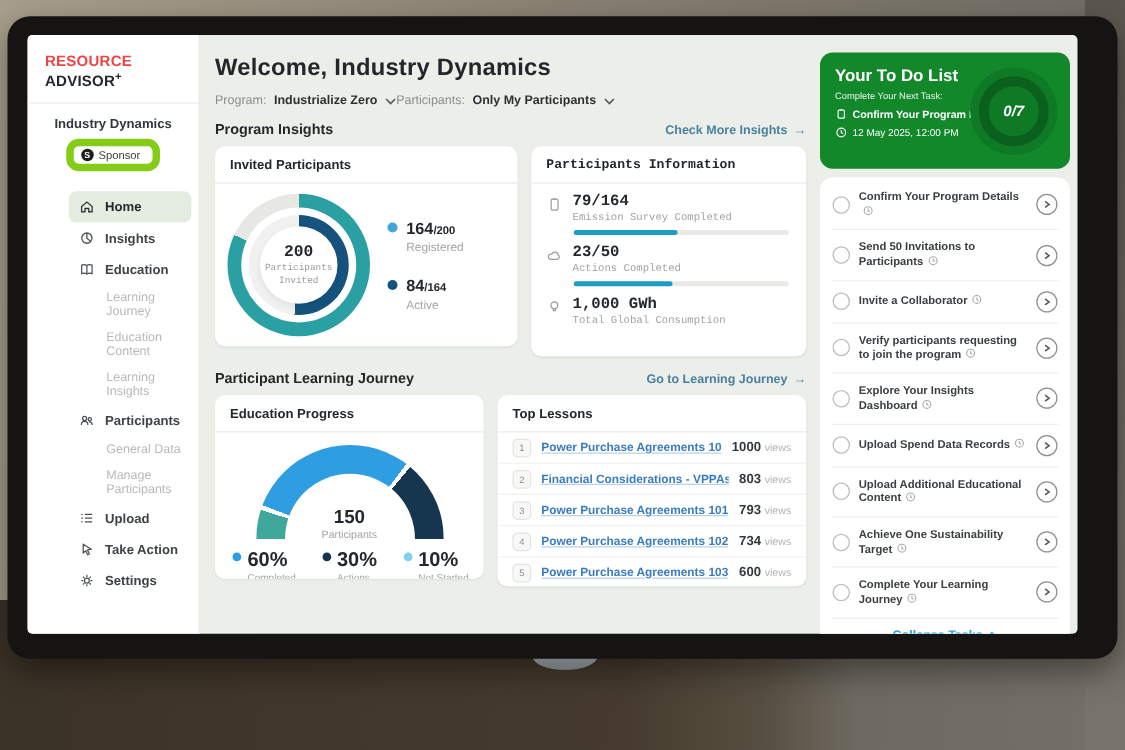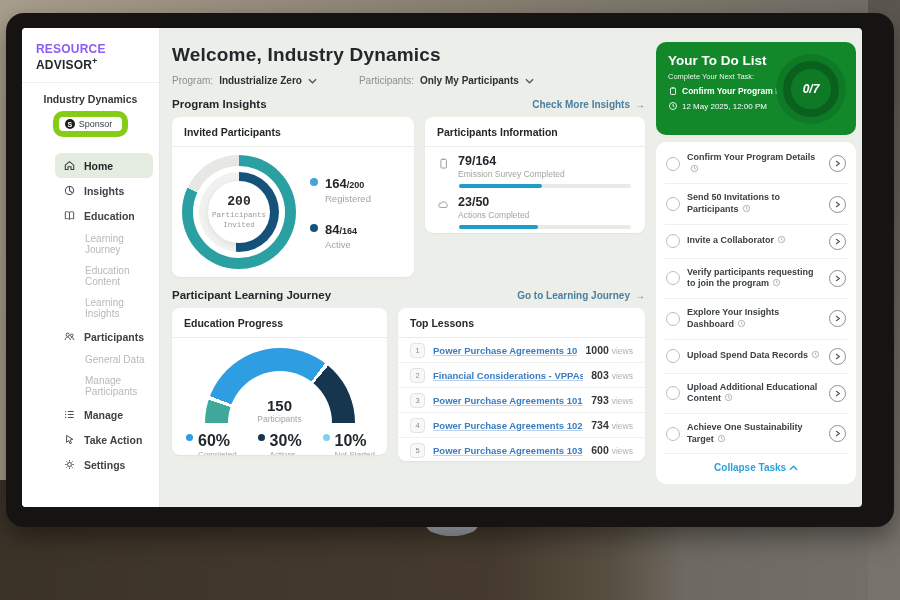--- a/index.html
+++ b/index.html
@@ -12,38 +12,38 @@
   .stand { position:absolute; left:426px; top:514px; width:52px; height:22px; border-radius:50%;
     background:linear-gradient(180deg,#e3e7ea 0%,#b9bfc4 55%,#8d9398 100%); }
   .monitor { position:absolute; left:6px; top:13px; width:888px; height:514px; background:#161412;
     border-radius:18px; box-shadow:0 10px 24px rgba(0,0,0,.4); }
   .screen { position:absolute; left:22px; top:28px; width:840px; height:479px; background:#eceee9;
     border-radius:4px; overflow:hidden; display:flex; }
 
   
   .sidebar { width:138px; flex:none; background:#ffffff; border-right:1px solid #e7e8e4; padding-top:10px; }
   .logo { padding:4px 12px 10px 14px; font-size:12px; font-weight:bold; letter-spacing:.2px; border-bottom:1px solid #eeefec; }
-  .logo .p1 { color:#8b5cf6; } .logo .p2 { color:#22282c; } .logo .sup { color:#22282c; font-size:9px; vertical-align:super; }
+  .logo .p1 { color:#ef4444; } .logo .p2 { color:#22282c; } .logo .sup { color:#22282c; font-size:9px; vertical-align:super; }
   .account { text-align:center; padding:10px 6px 8px; }
   .account-name { font-size:10.5px; font-weight:bold; color:#33383b; }
   .badge { display:inline-flex; align-items:center; gap:4px; margin-top:6px; border:6px solid #84cc16;
     border-radius:10px; padding:2px 10px 2px 6px; font-size:9px; color:#3a3f42; background:#fff; }
   .badge-dot { width:10px; height:10px; border-radius:50%; background:#1d1d1b; color:#fff; font-size:7px;
     display:flex; align-items:center; justify-content:center; font-weight:bold; }
   .menu { margin-top:8px;padding-left:27px; }
   .mi { display:flex; align-items:center; gap:8px; padding:6px 10px 6px 14px; font-size:10.5px; font-weight:bold;
     color:#3e4346; cursor:pointer; }
   .mi.active { background:#e4ece0; border-radius:6px; margin:0 6px; padding-left:8px; color:#23282b; }
   .mi svg { flex:none; }
   .mi-sub { padding:5px 10px 5px 36px; font-size:10px; color:#b7bab6; cursor:pointer; }
 
   
   .main { flex:1; min-width:0; padding:8px 5px 0 12px; }
   .welcome { font-size:19px; font-weight:bold; color:#22272b; margin:8px 0 9px; letter-spacing:.2px; }
-  .filters { display:flex; gap:42px; font-size:10px; color:#8b8f8c; margin-bottom:4px; }
+  .filters { display:flex; font-size:10px; color:#8b8f8c; margin-bottom:4px; }
   .filter { display:flex; align-items:center; gap:6px; }
   .filter b { color:#2c3134; font-size:10px; }
   .chev { font-size:9px; color:#55595c; }
   .sec-row { display:flex; align-items:center; justify-content:space-between; margin:12px 0 7px; }
   .sec-title { font-size:11.5px; font-weight:bold; color:#23282c; }
   .sec-link { font-size:10px; font-weight:bold; color:#49809f; cursor:pointer; display:flex; gap:5px; align-items:center; }
   .cards { display:flex; gap:11px; }
   .card { background:#fff; border-radius:8px; box-shadow:0 1px 2px rgba(0,0,0,.05); overflow:hidden; }
   .card-title { font-size:10.5px; font-weight:bold; color:#23282c; padding:9px 12px 8px; border-bottom:1px solid #ececea; }
 
@@ -61,21 +61,21 @@
   .donut-center .v { font-size:13px; font-weight:bold; color:#23282c; }
   .donut-center .l { font-size:7.5px; color:#9a9d99; line-height:1.25; margin-top:2px; }
   .dlegend { display:flex; flex-direction:column; gap:16px; }
   .dleg-item { display:flex; gap:7px; align-items:flex-start; }
   .dleg-dot { width:8px; height:8px; border-radius:50%; background:var(--c,#999); margin-top:4px; flex:none; }
   .dleg-val { font-size:13px; font-weight:bold; color:#23282c; }
   .dleg-val small { font-size:9px; font-weight:bold; }
   .dleg-lab { font-size:9.5px; color:#a2a5a1; margin-top:1px; }
 
   
-  .card-pinfo { flex:1; height:116px; }
+  .card-pinfo { flex:1; height:168px;font-family:Liberation Mono, monospace; }
   .stat { display:flex; gap:8px; padding:7px 14px 0 12px; align-items:flex-start; }
   .stat svg { flex:none; margin-top:3px; }
   .stat-v { font-size:12.5px; font-weight:bold; color:#23282c; }
   .stat-l { font-size:8.5px; color:#a2a5a1; margin-top:1px; }
   .bar { height:4px; border-radius:2px; background:#e9e9e7; margin:5px 14px 0 34px; }
   .bar i { display:block; height:4px; border-radius:2px; background:#1c9ec9; width:var(--w,50%); }
 
   
   .card-edu { width:215px; height:147px; }
   .gauge-wrap { display:flex; justify-content:center; padding-top:10px; }
@@ -185,21 +185,21 @@
         </div>
         <div class="mi-sub">General Data</div>
         <div class="mi-sub">Manage Participants</div>
         <div class="mi">
           <svg width="13" height="13" viewBox="0 0 20 20" fill="none" stroke="#4a4f52" stroke-width="1.6">
               <path d="M7.5 5.5 H16.5 M7.5 10 H16.5 M7.5 14.5 H16.5"></path>
               <circle cx="4" cy="5.5" r="1" fill="#4a4f52" stroke="none"></circle>
               <circle cx="4" cy="10" r="1" fill="#4a4f52" stroke="none"></circle>
               <circle cx="4" cy="14.5" r="1" fill="#4a4f52" stroke="none"></circle>
             </svg>
-          <span>Manage</span>
+          <span>Upload</span>
         </div>
         <div class="mi">
           <svg width="13" height="13" viewBox="0 0 20 20" fill="none" stroke="#4a4f52" stroke-width="1.5">
               <path d="M5.5 3.8 L15.2 9.8 L10.8 10.8 L13 15.6 L10.9 16.5 L8.7 11.8 L5.5 14.4 Z"></path>
             </svg>
           <span>Take Action</span>
         </div>
         <div class="mi">
           <svg width="13" height="13" viewBox="0 0 20 20" fill="none" stroke="#4a4f52" stroke-width="1.5">
               <circle cx="10" cy="10" r="3"></circle>
@@ -500,20 +500,32 @@
           <span class="task-label"><span>Achieve One Sustainability Target</span><svg width="9" height="9" viewBox="0 0 20 20" fill="none" stroke="#a8aba7" stroke-width="2">
                 <circle cx="10" cy="10" r="7"></circle>
                 <path d="M10 6 V10 L13 12"></path>
               </svg></span>
           <span class="chev-btn">
               <svg width="7" height="7" viewBox="0 0 10 10" fill="none" stroke="#55595c" stroke-width="1.8">
                 <path d="M3 1.5 L7.5 5 L3 8.5"></path>
               </svg>
             </span>
         </div>
+        <div class="task">
+          <span class="cbox"></span>
+          <span class="task-label"><span>Complete Your Learning Journey</span><svg width="9" height="9" viewBox="0 0 20 20" fill="none" stroke="#a8aba7" stroke-width="2">
+                <circle cx="10" cy="10" r="7"></circle>
+                <path d="M10 6 V10 L13 12"></path>
+              </svg></span>
+          <span class="chev-btn">
+              <svg width="7" height="7" viewBox="0 0 10 10" fill="none" stroke="#55595c" stroke-width="1.8">
+                <path d="M3 1.5 L7.5 5 L3 8.5"></path>
+              </svg>
+            </span>
+        </div>
         <div class="collapse">
           <span>Collapse Tasks</span>
           <svg width="9" height="6" viewBox="0 0 10 6" fill="none" stroke="#2ba2dc" stroke-width="1.6">
               <path d="M1 5 L5 1 L9 5"></path>
             </svg>
         </div>
       </div>
 
     </div>
   </div>

